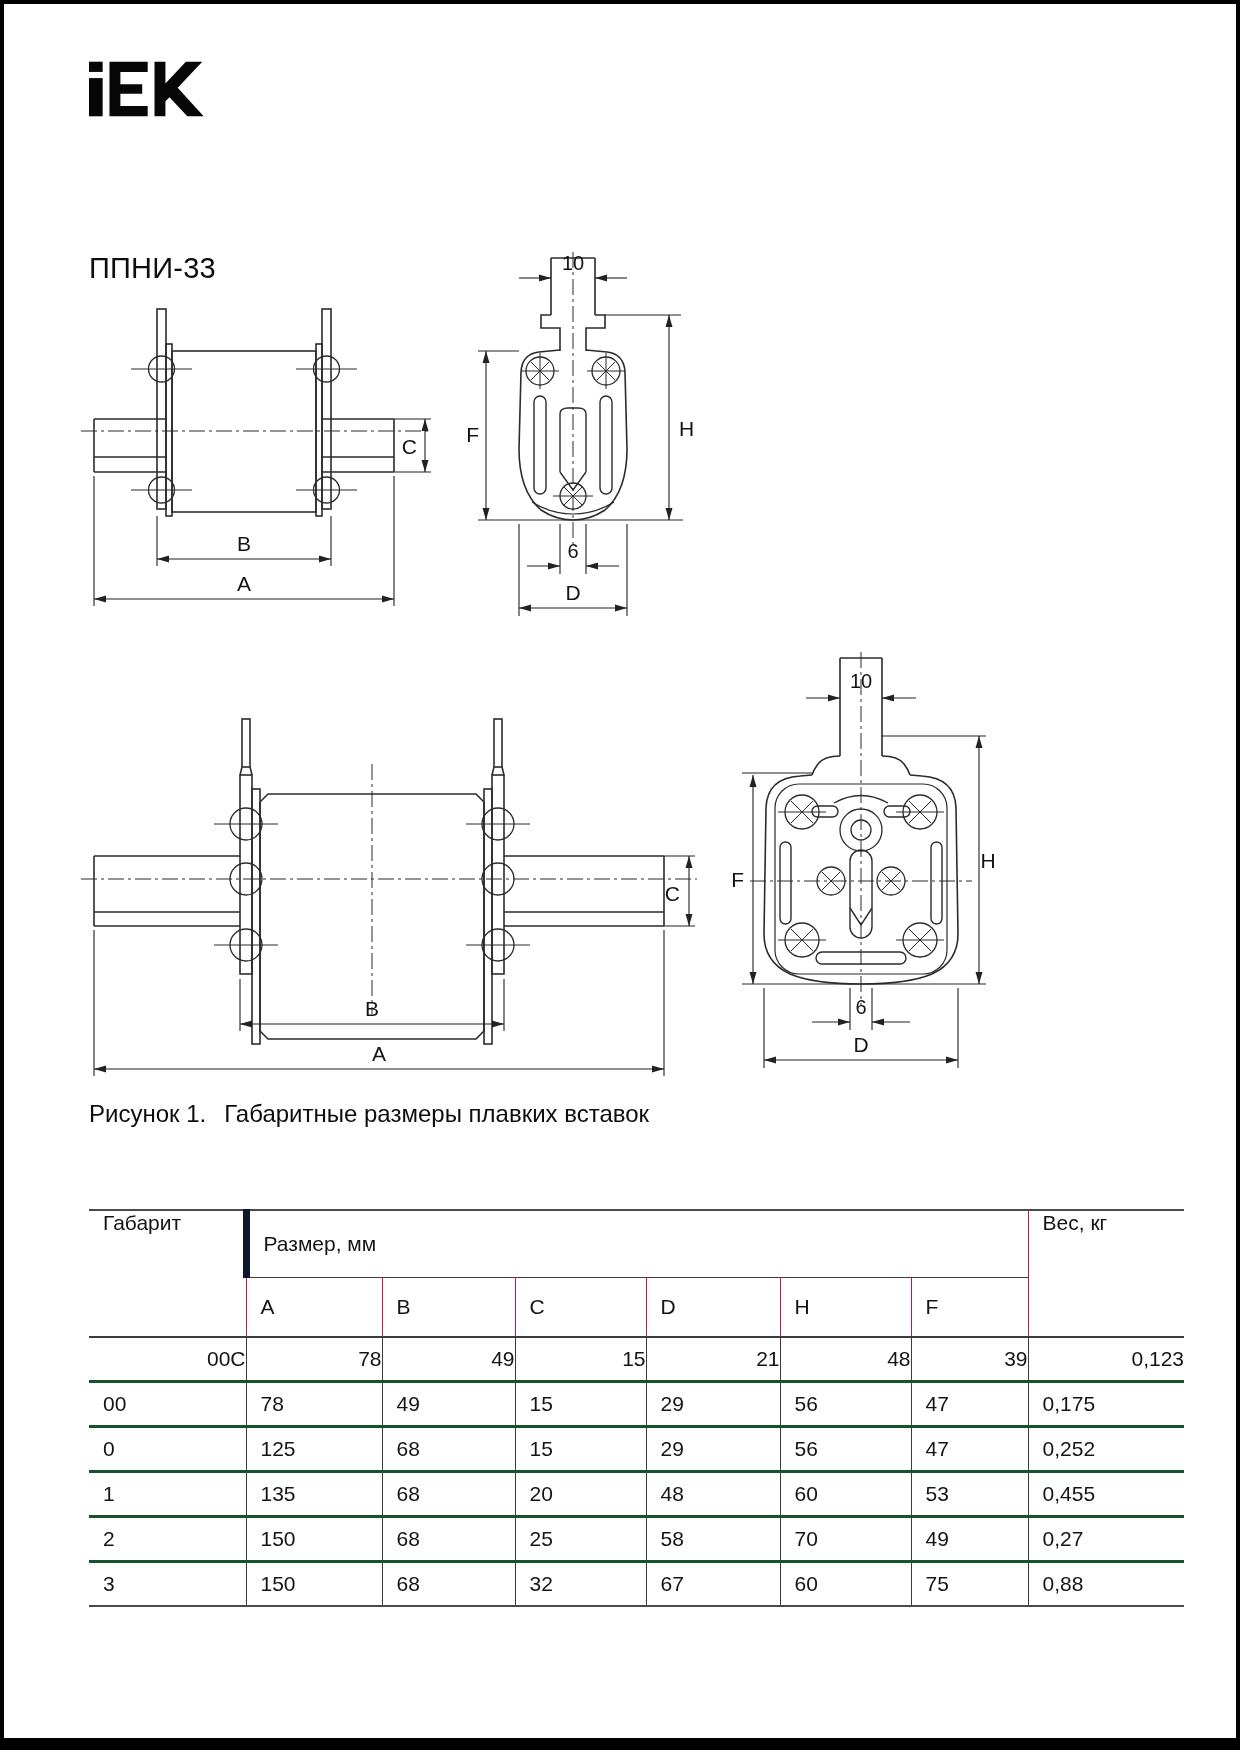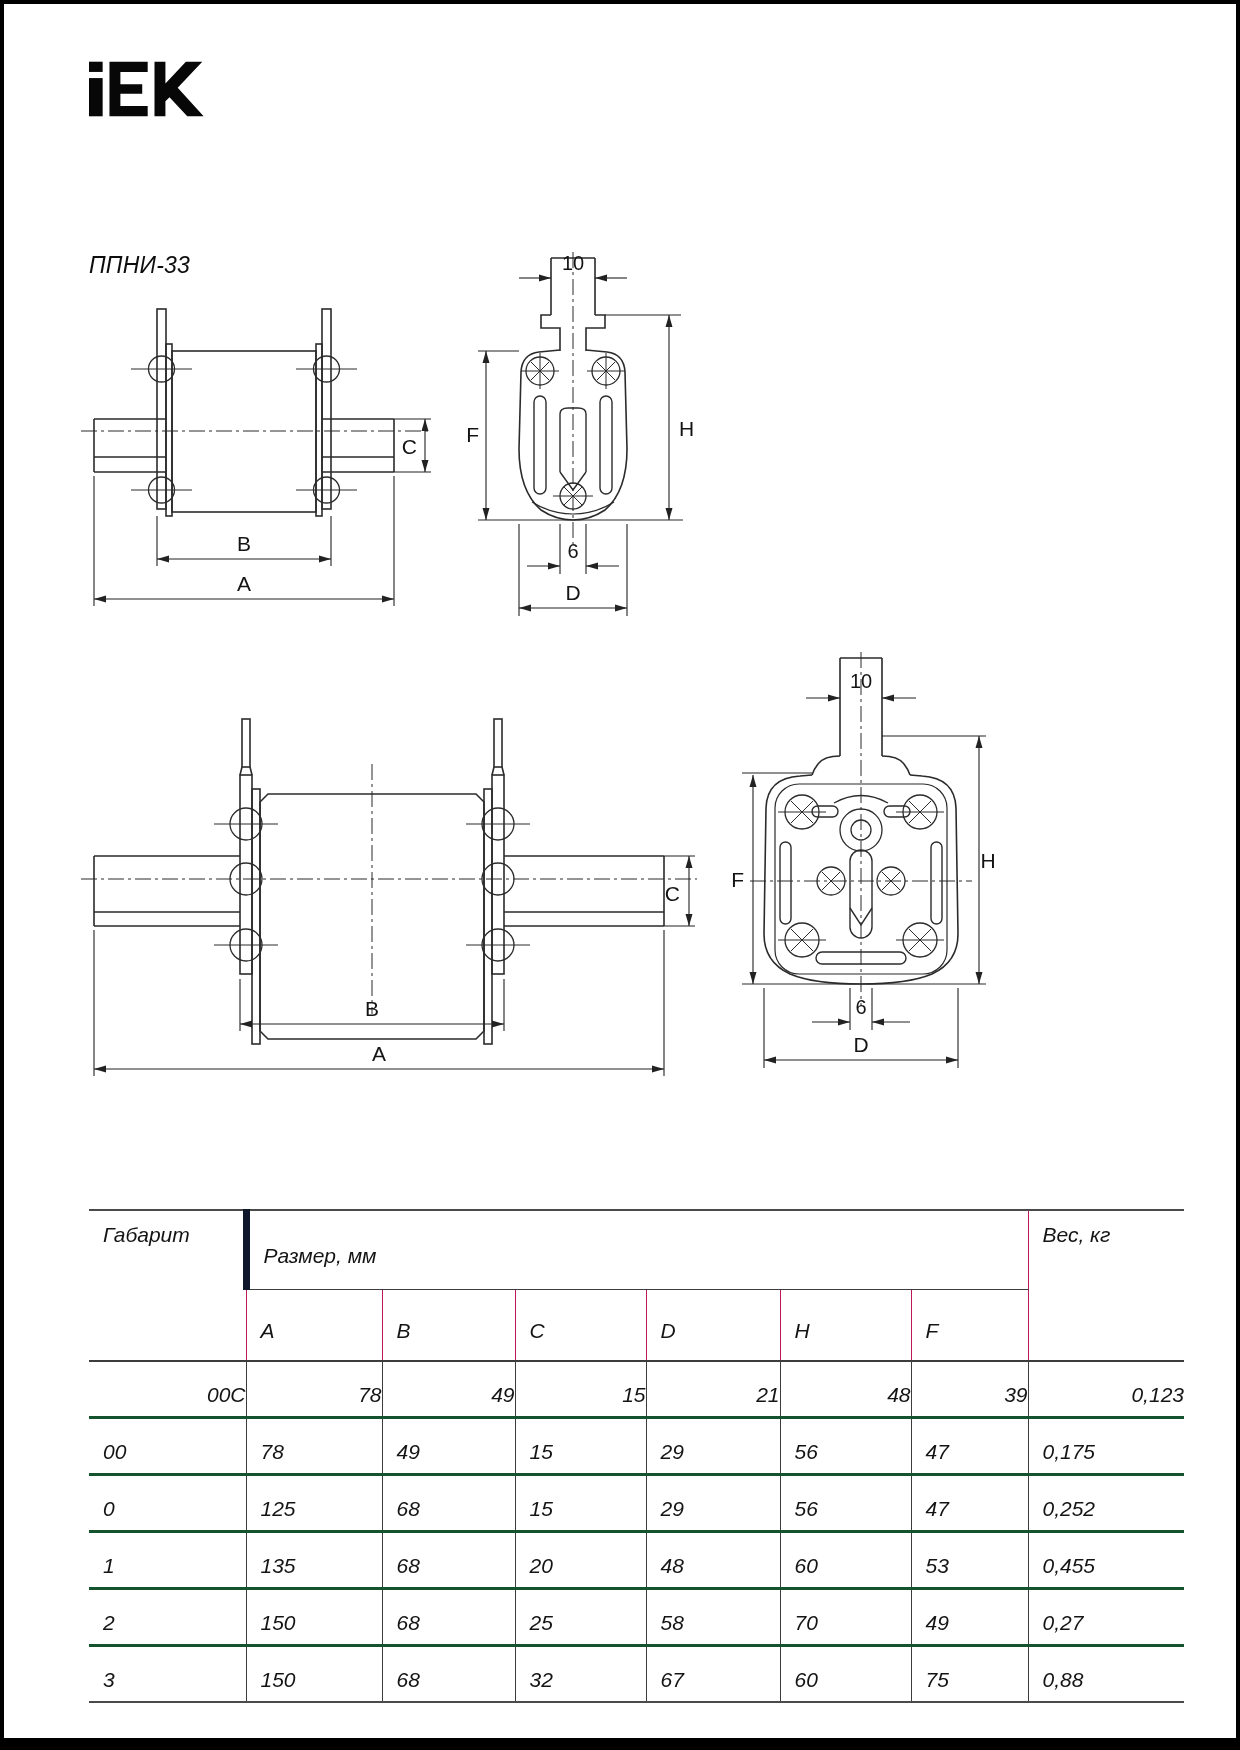--- a/index.html
+++ b/index.html
@@ -3,33 +3,33 @@
 <meta charset="utf-8">
 <style>
   html,body{margin:0;padding:0;background:#e8e8e8;}
   .page{
     position:relative;width:1240px;height:1750px;margin:0 auto;background:#ffffff;
     box-sizing:border-box;
     border-left:4px solid #000;border-right:4px solid #000;border-top:4px solid #000;border-bottom:12px solid #000;
     font-family:"Liberation Sans",sans-serif;color:#111;overflow:hidden;
   }
   .abs{position:absolute;}
-  .sec-title{position:absolute;font-size:23px;letter-spacing:.2px;color:#0d0d0d;white-space:nowrap;font-style:italic;}
+  .sec-title{position:absolute;font-size:29px;letter-spacing:.2px;color:#0d0d0d;white-space:nowrap;}
   .caption{position:absolute;left:85px;top:1096px;font-size:24px;color:#0d0d0d;white-space:nowrap;}
   .caption .cap-text{margin-left:18px;}
   svg text{font-family:"Liberation Sans",sans-serif;fill:#141414;}
   .draw line,.draw path,.draw rect,.draw circle,.draw polyline{vector-effect:none;}
 
   table.dims{
     position:absolute;left:85px;top:1205px;width:1095px;border-collapse:collapse;table-layout:fixed;
     font-size:21px;color:#141414;
     border-top:2px solid #4a4a4a;border-bottom:2px solid #4a4a4a;
   }
   table.dims th{font-weight:400;text-align:left;}
-  table.dims th,table.dims td{padding:12px 0 0 14px;font-style:italic;}
+  table.dims th,table.dims td{padding:0 0 0 14px;}
   .h-gab,.h-wt{vertical-align:top;padding-top:20px;}
   .h-size{height:66px;vertical-align:middle;border-left:7px solid #0f172a;border-bottom:1px solid #3c3c3c;}
   .h-wt,.h-col{border-left:1px solid #be185d;}
   .h-col{height:58px;vertical-align:middle;}
   tbody tr:first-child td{border-top:2px solid #3c3c3c;text-align:right;}
   tbody tr + tr td{border-top:3px solid #14532d;}
   tbody td{height:42px;vertical-align:middle;}
   tbody td + td{border-left:1px solid #3c3c3c;}
 </style>
 </head>
@@ -232,20 +232,23 @@
       <path d="M110,344 V424 M304,344 V424"></path>
       <path d="M110,416 H304" marker-start="url(#m4)" marker-end="url(#m4)"></path>
     </g>
     <text x="207" y="44" font-size="20" text-anchor="middle">10</text>
     <text x="90" y="243" font-size="21" text-anchor="end">F</text>
     <text x="334" y="224" font-size="21" text-anchor="middle">H</text>
     <text x="207" y="370" font-size="20" text-anchor="middle">6</text>
     <text x="207" y="408" font-size="21" text-anchor="middle">D</text>
   </svg>
 
+  <div class="caption">
+    <span>Рисунок 1.</span><span class="cap-text">Габаритные размеры плавких вставок</span>
+  </div>
 
   <table class="dims">
     <colgroup>
       <col style="width:157px">
         <col style="width:136px">
         <col style="width:133px">
         <col style="width:131px">
       <col style="width:134px">
         <col style="width:131px">
         <col style="width:117px">

